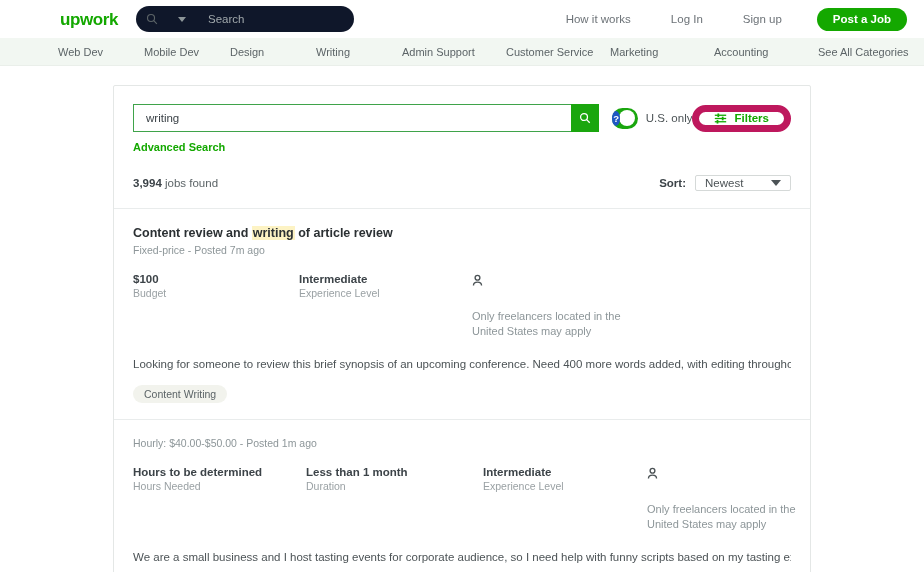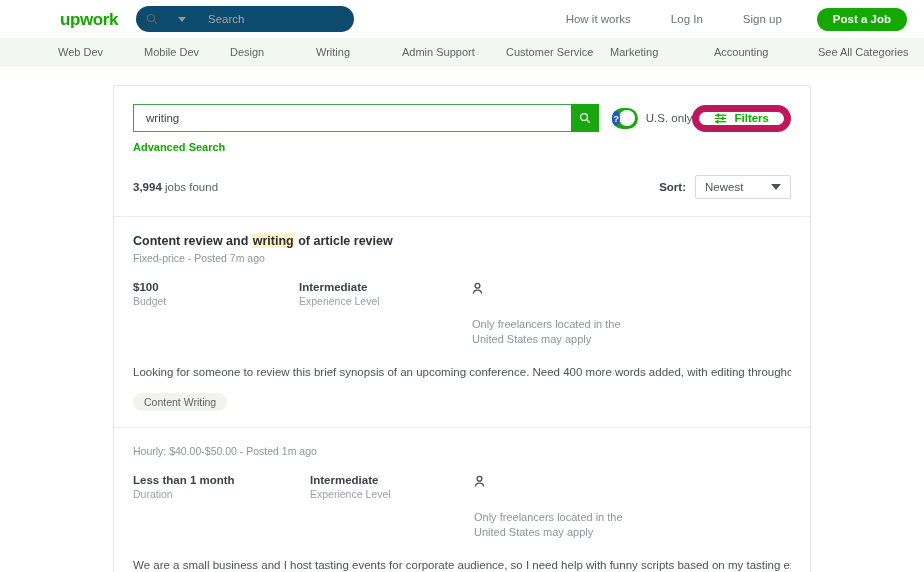--- a/index.html
+++ b/index.html
@@ -26,21 +26,21 @@
     color: #14a800;
     letter-spacing: -0.4px;
     line-height: 1;
     margin-right: 18px;
     white-space: nowrap;
   }
   .search-pill {
     width: 218px;
     height: 26px;
     border-radius: 14px;
-    background: #0c4a6e;
+    background: #0f172a;
     display: flex;
     align-items: center;
     padding: 0 10px;
     gap: 19px;
   }
   .search-pill .magnifier { display:flex; align-items:center; }
   .caret-sm {
     width: 0; height: 0;
     border-left: 4px solid transparent;
     border-right: 4px solid transparent;
@@ -231,21 +231,21 @@
   .count { font-size: 11.5px; color: #5c6467; }
   .count b { color: #3c4348; font-weight: bold; }
   .sortwrap {
     margin-left: auto;
     display: flex;
     align-items: center;
     gap: 9px;
   }
   .sort-label { font-size: 11.5px; font-weight: bold; color: #3c4348; }
   .sort-select {
-    width: 96px; height: 24px;
+    width: 96px; height: 16px;
     border: 1px solid #d5d9d8;
     border-radius: 2px;
     display: flex;
     align-items: center;
     padding: 0 9px;
     font-size: 11.5px;
     color: #4c5356;
     cursor: pointer;
     background: #fff;
   }
@@ -461,20 +461,24 @@
 
     <div class="tags">
       <span class="tag">Content Writing</span>
     </div>
   </div>
 
   <div class="job">
     <div class="job-meta">Hourly: $40.00-$50.00 - Posted 1m ago</div>
 
     <div class="attr-row">
+      <div class="attr" style="width:173px">
+        <div class="attr-val">Hours to be determined</div>
+        <div class="attr-sub">Hours Needed</div>
+      </div>
       <div class="attr" style="width:177px">
         <div class="attr-val">Less than 1 month</div>
         <div class="attr-sub">Duration</div>
       </div>
       <div class="attr" style="width:164px">
         <div class="attr-val">Intermediate</div>
         <div class="attr-sub">Experience Level</div>
       </div>
       <div class="attr loc">
         <span>

